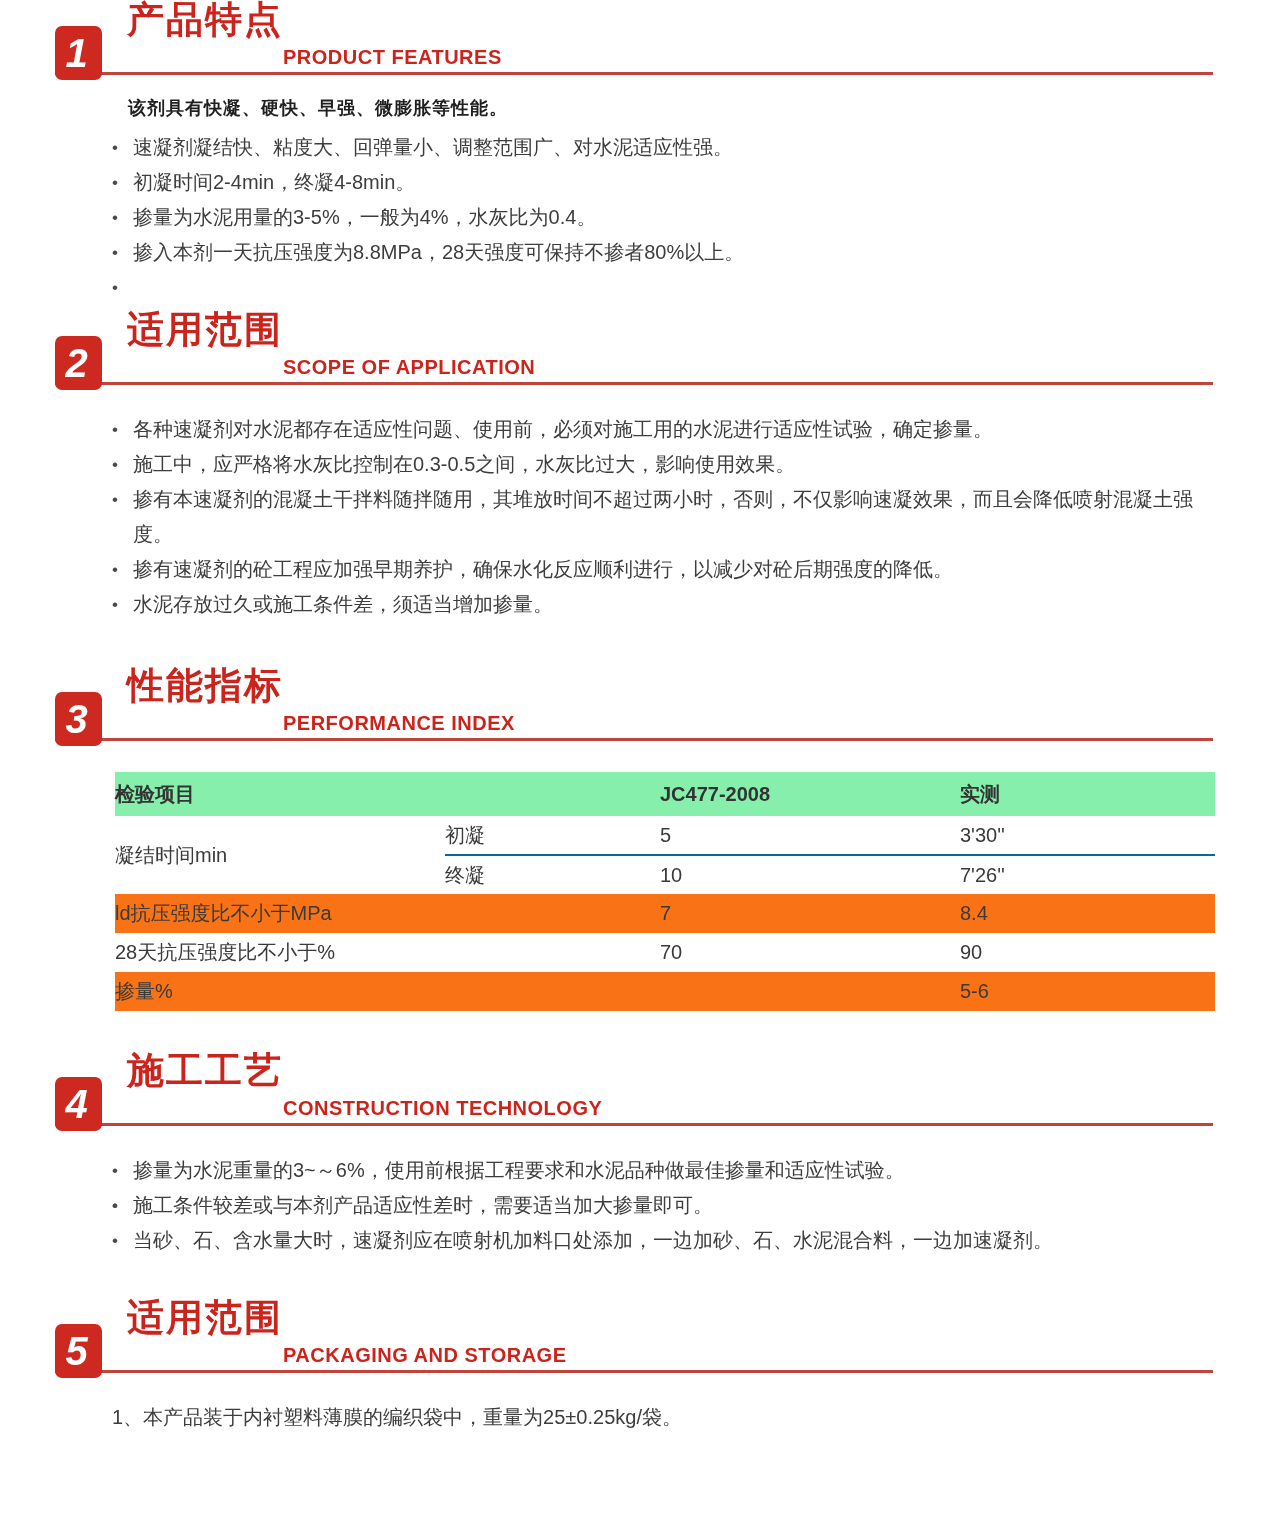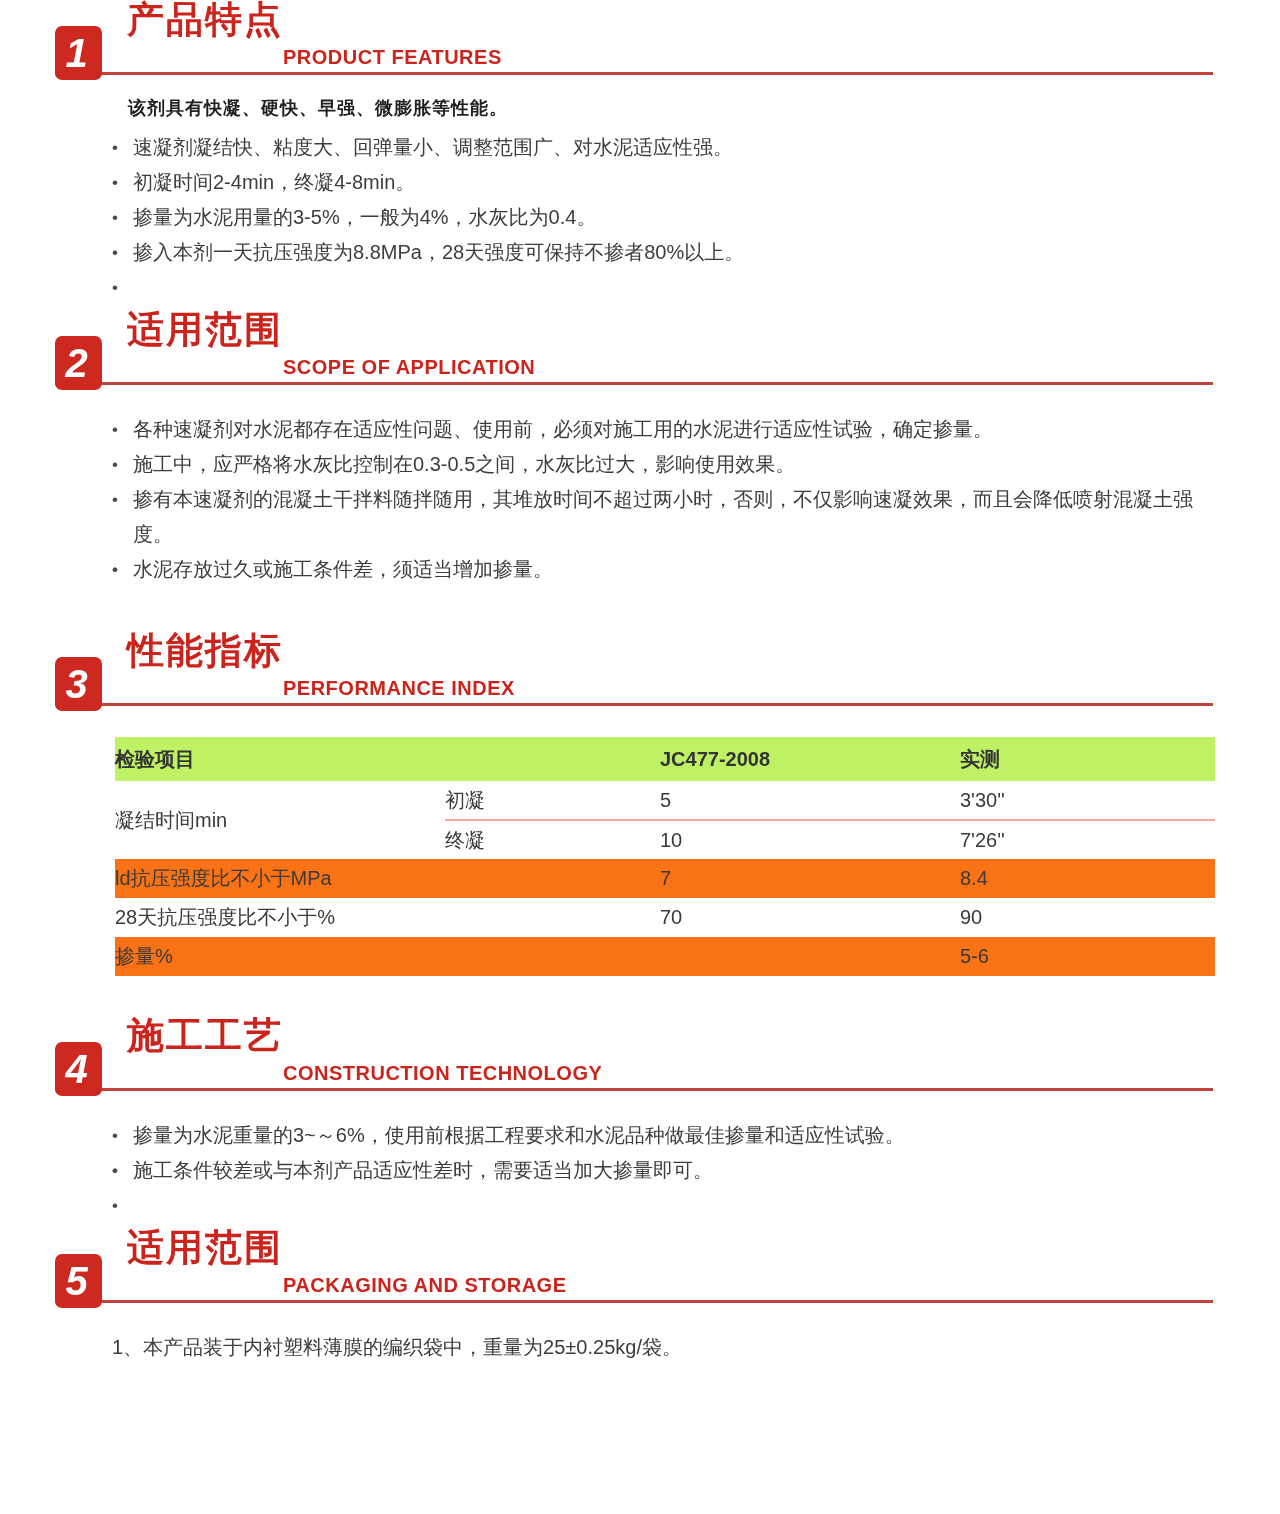--- a/index.html
+++ b/index.html
@@ -41,32 +41,32 @@
   .dot{position:absolute;left:0;top:0;font-size:17px;color:#4a4a4a;}
   ol.nlist{list-style:none;margin:22px 0 0 0;padding:0 0 0 57px;}
   ol.nlist li{font-size:20px;line-height:35px;color:#3d3d3d;}
 
   
   table.ptable{
     border-collapse:collapse;margin:26px 0 0 60px;width:1100px;
     font-size:20px;color:#3a3a3a;table-layout:fixed;
   }
   table.ptable th,table.ptable td{padding:0;font-weight:normal;text-align:left;}
-  table.ptable thead tr{background:#bef264;height:44px;padding-left:12px;}
+  table.ptable thead tr{background:#86efac;height:44px;padding-left:12px;}
   table.ptable thead th{font-weight:bold;color:#333;}
   .col1{width:330px;}
   .col2{width:215px;}
   .col3{width:300px;}
   .col4{width:255px;}
   .cell-l{padding-left:18px;}
   .cell-c{text-align:center;}
   .cell-m{padding-left:75px;}
   tr.trow{height:39px;}
   tr.gray{background:#f97316;}
-  tr.sub1 td.divided{border-bottom:2px solid #fca5a5;}
+  tr.sub1 td.divided{border-bottom:2px solid #0369a1;}
 </style>
 </head>
 <body>
 
 <div class="page">
 
   <section class="section">
     <header class="sec-head">
       <div class="badge">
         <span>1</span>
@@ -91,21 +91,21 @@
         <span>2</span>
       </div>
       <h2 class="sec-title">适用范围</h2>
       <span class="sec-sub">SCOPE OF APPLICATION</span>
       <div class="rule"></div>
     </header>
     <ul class="blist" style="margin-top:22px;">
       <li><span class="dot">•</span><span>各种速凝剂对水泥都存在适应性问题、使用前，必须对施工用的水泥进行适应性试验，确定掺量。</span></li>
       <li><span class="dot">•</span><span>施工中，应严格将水灰比控制在0.3-0.5之间，水灰比过大，影响使用效果。</span></li>
       <li><span class="dot">•</span><span>掺有本速凝剂的混凝土干拌料随拌随用，其堆放时间不超过两小时，否则，不仅影响速凝效果，而且会降低喷射混凝土强度。</span></li>
-      <li><span class="dot">•</span></li>
+      <li><span class="dot">•</span><span>掺有速凝剂的砼工程应加强早期养护，确保水化反应顺利进行，以减少对砼后期强度的降低。</span></li>
       <li><span class="dot">•</span><span>水泥存放过久或施工条件差，须适当增加掺量。</span></li>
     </ul>
   </section>
 
   <section class="section sec-gap-lg">
     <header class="sec-head">
       <div class="badge">
         <span>3</span>
       </div>
       <h2 class="sec-title">性能指标</h2>
@@ -168,21 +168,21 @@
         <span>4</span>
       </div>
       <h2 class="sec-title">施工工艺</h2>
       <span class="sec-sub">CONSTRUCTION TECHNOLOGY</span>
       <div class="rule"></div>
     </header>
     <ul class="blist" style="margin-top:22px;">
       <li><span class="dot">•</span><span>掺量为水泥重量的3~～6%，使用前根据工程要求和水泥品种做最佳掺量和适应性试验。</span></li>
       <li><span class="dot">•</span></li>
       <li><span class="dot">•</span><span>施工条件较差或与本剂产品适应性差时，需要适当加大掺量即可。</span></li>
-      <li><span class="dot">•</span></li>
+      <li><span class="dot">•</span><span>当砂、石、含水量大时，速凝剂应在喷射机加料口处添加，一边加砂、石、水泥混合料，一边加速凝剂。</span></li>
     </ul>
   </section>
 
   <section class="section sec-gap">
     <header class="sec-head">
       <div class="badge">
         <span>5</span>
       </div>
       <h2 class="sec-title">适用范围</h2>
       <span class="sec-sub">PACKAGING AND STORAGE</span>

